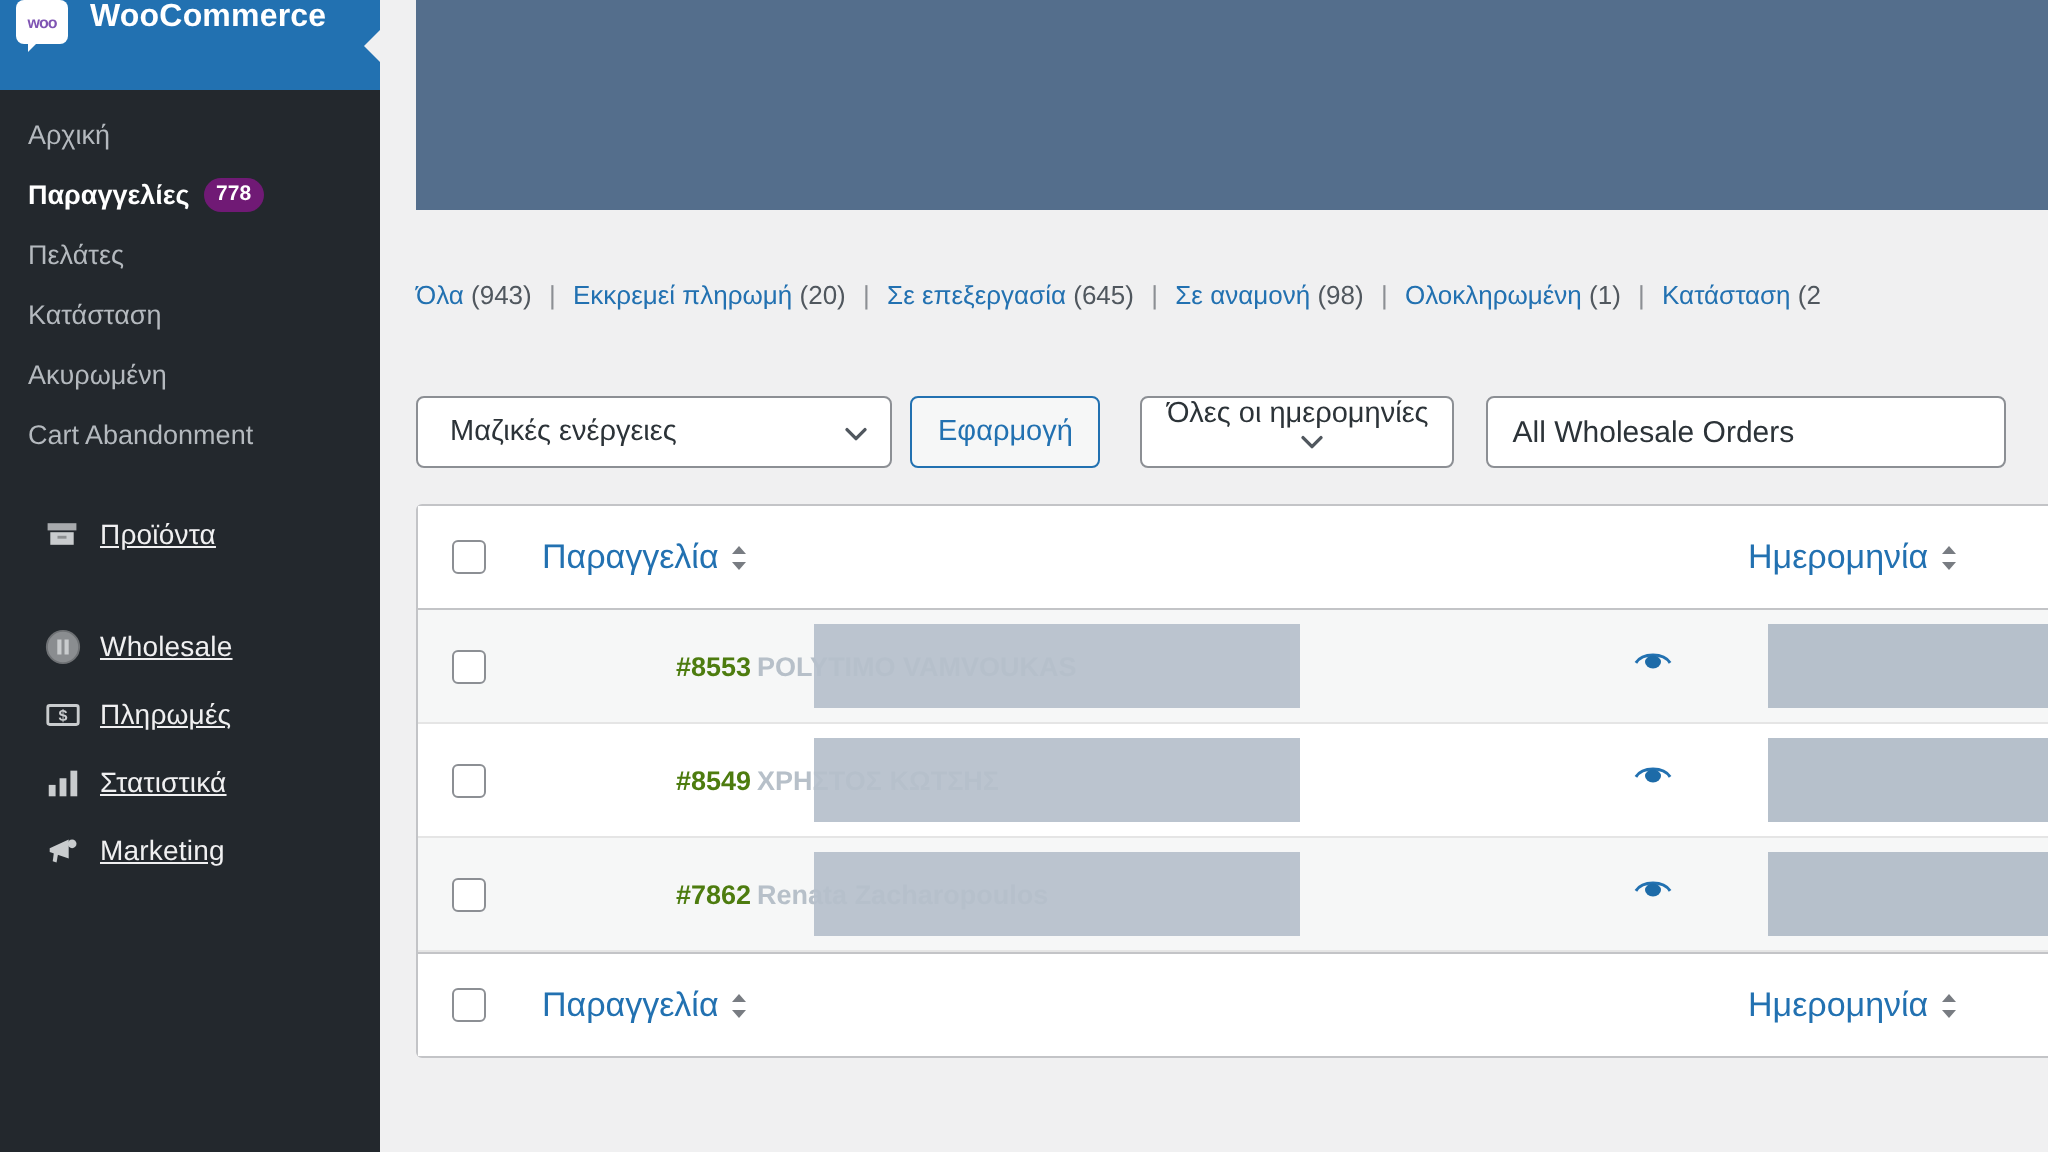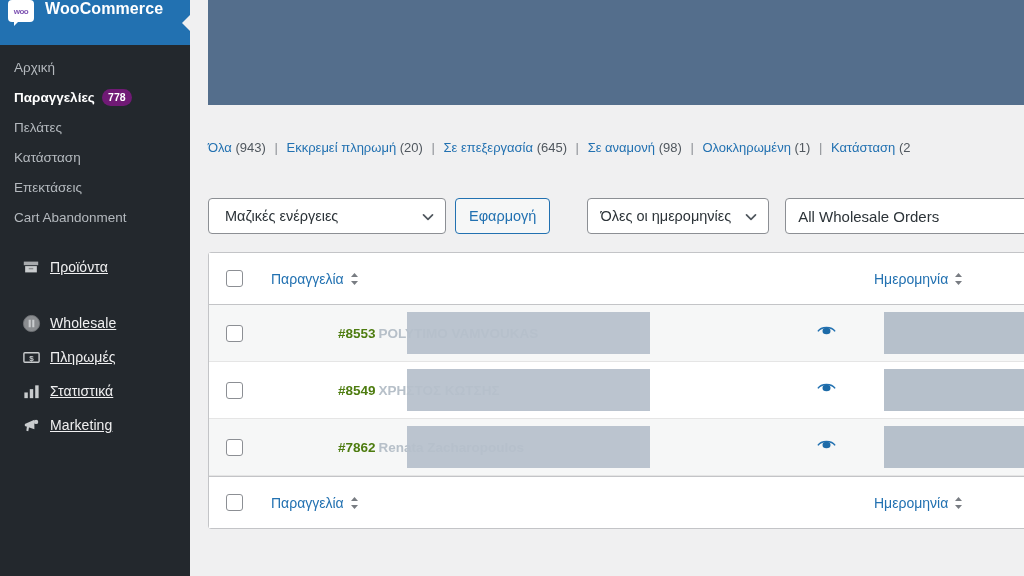--- a/index.html
+++ b/index.html
@@ -158,21 +158,21 @@
     padding: 0 12px;
     position: relative;
   }
   .wp-select .chev {
     margin-left: 14px;
     width: 11px; height: 11px;
     flex: none;
   }
   .wp-select .chev svg { display: block; }
   .sel-bulk { width: 238px; justify-content: space-between; padding-left: 16px; }
-  .sel-dates { margin-left: 37px; }
+  .sel-dates { margin-left: 20px; flex-direction: column; }
   .btn-apply {
     margin-left: 9px;
     height: 36px;
     box-sizing: border-box;
     background: #f6f7f7;
     border: 1px solid #2271b1;
     border-radius: 4px;
     color: #2271b1;
     font-size: 14.5px;
     padding: 0 13px;
@@ -225,21 +225,21 @@
     background: #ffffff;
     box-sizing: border-box;
     cursor: pointer;
   }
   .col-order { width: 527px; flex: none; display: flex; align-items: center; position: relative; }
   .col-preview { width: 80px; flex: none; display: flex; justify-content: center; align-items: center; }
   .col-date { flex: 1; display: flex; align-items: center; }
 
   .th-link {
     color: #2271b1;
-    font-size: 14px;
+    font-size: 17px;
     text-decoration: none;
     display: inline-flex; align-items: center;
     margin-left: 12px;
   }
   .sortind {
     display: inline-flex; flex-direction: column;
     margin-left: 6px; line-height: 0;
   }
   .sortind svg { display: block; }
 
@@ -300,21 +300,21 @@
         <span>Παραγγελίες</span>
         <span class="count-badge">778</span>
       </div>
       <div class="submenu-item">
         <span>Πελάτες</span>
       </div>
       <div class="submenu-item">
         <span>Κατάσταση</span>
       </div>
       <div class="submenu-item">
-        <span>Επεκτάσεις</span>
+        <span>Ακυρωμένη</span>
       </div>
       <div class="submenu-item">
         <span>Cart Abandonment</span>
       </div>
     </div>
 
     <div class="menu-sep"></div>
 
     <div class="menu-item">
       <span class="mi-icon">

